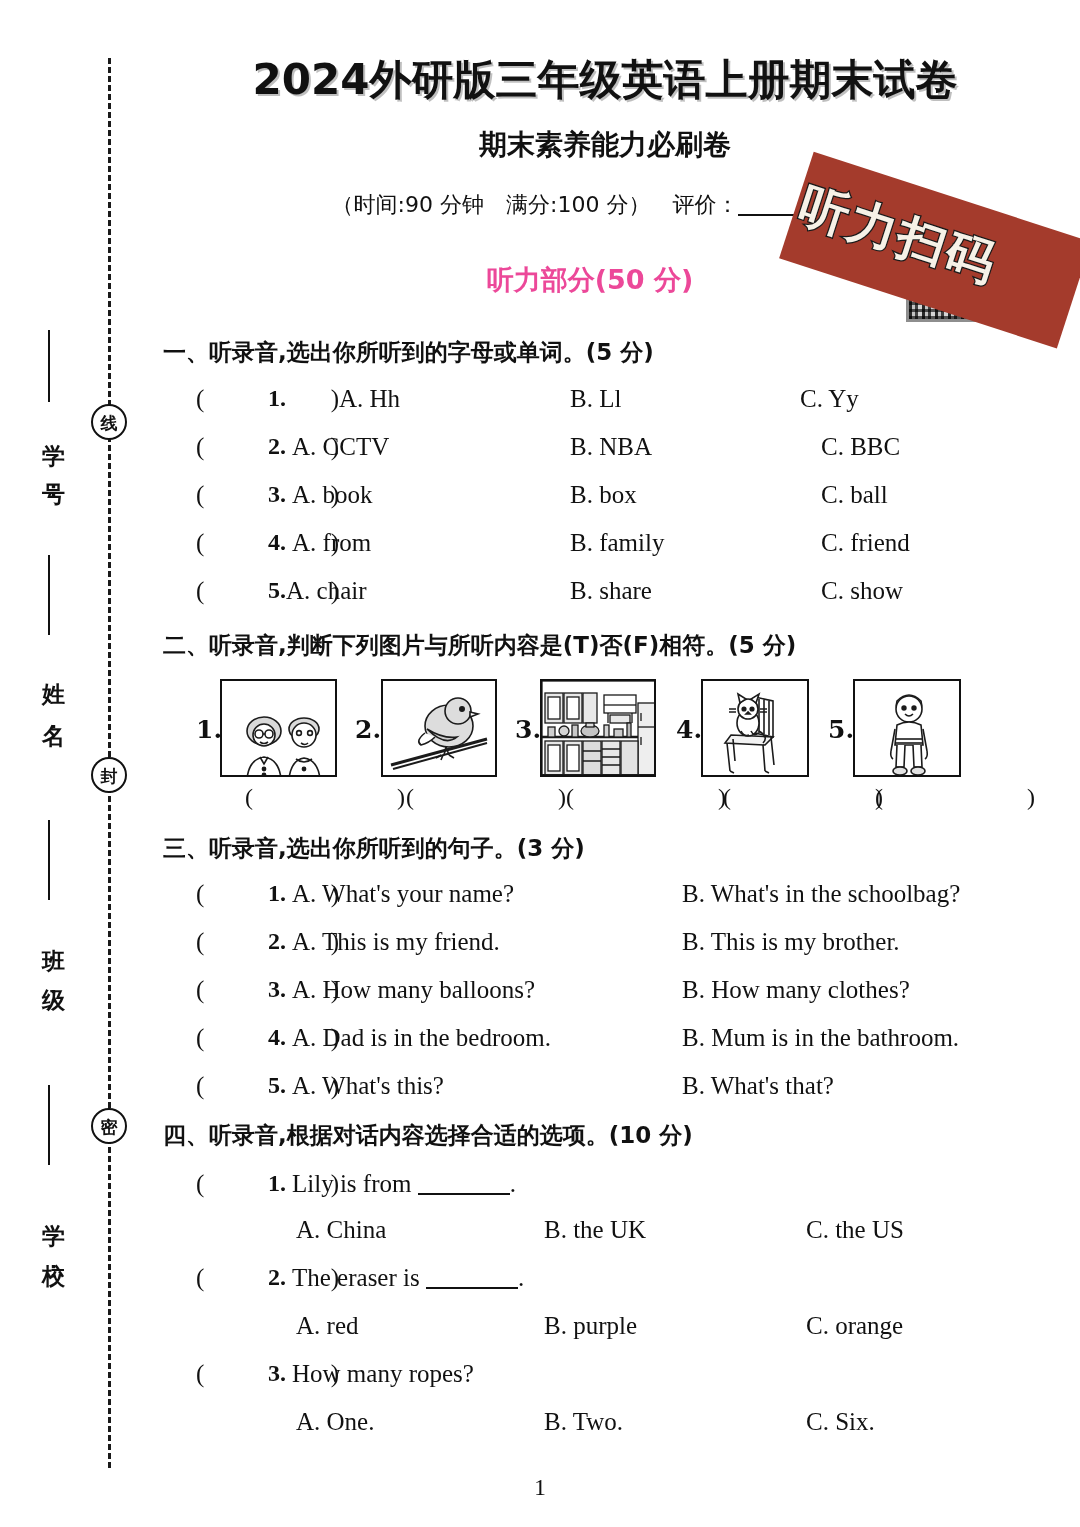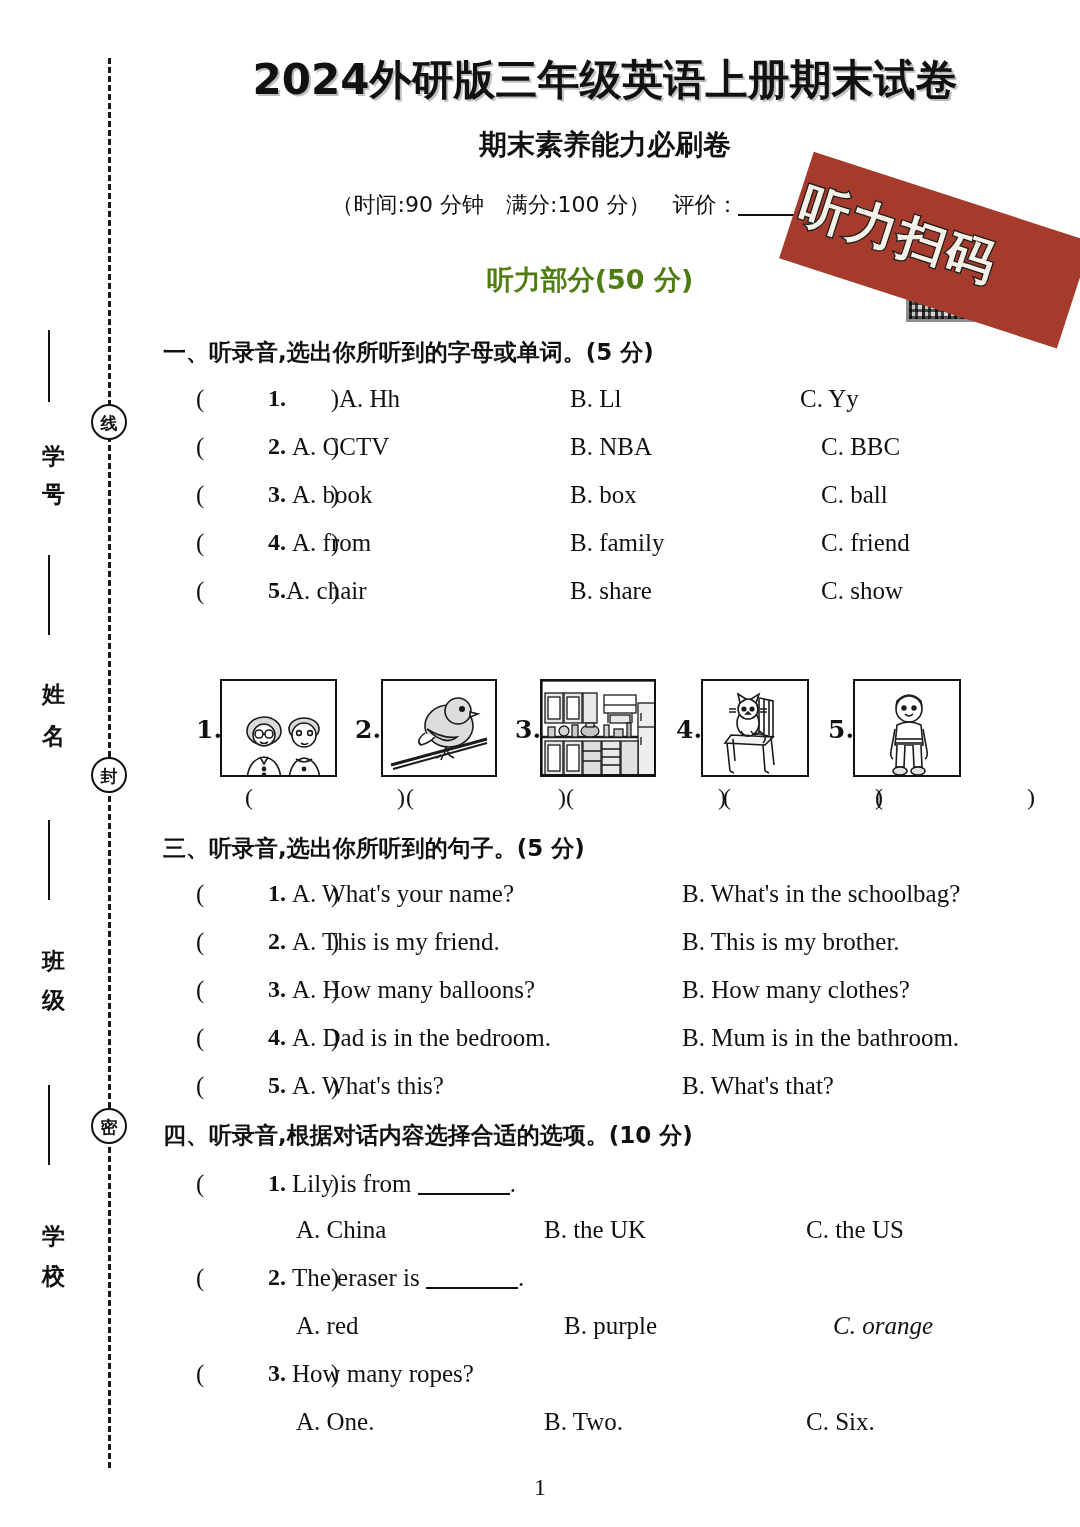--- a/index.html
+++ b/index.html
@@ -117,21 +117,21 @@
   }
   #listening-part {
     position: absolute;
     left: 150px;
     top: 262px;
     width: 880px;
     text-align: center;
     font-family: "DejaVu Sans", sans-serif;
     font-size: 27px;
     font-weight: bold;
-    color: #4d7c0f;
+    color: #ec4899;
   }
 
   
   #qr-code {
     position: absolute;
     left: 906px;
     top: 266px;
     width: 78px;
     height: 56px;
     background:
@@ -322,20 +322,21 @@
     <span class="opt" style="left:625px;">C. friend</span>
   </div>
   <div class="q-row" style="top:577px;">
     <span class="paren">(&nbsp;&nbsp;)</span>
     <span class="qnum">5.</span>
     <span class="opt" style="left:90px;text-align:right;">A. chair</span>
     <span class="opt" style="left:374px;">B. share</span>
     <span class="opt" style="left:625px;">C. show</span>
   </div>
 
+  <div class="section-head" style="top:630px;">二、听录音,判断下列图片与所听内容是(T)否(F)相符。(5 分)</div>
 
   <div class="pic-group">
     <div class="pic-index" style="left:196px; top:715px;">1.</div>
     <div class="pic-box" style="left:220px; top:679px; width:117px; height:98px;">
       <svg viewBox="0 0 117 98" width="117" height="98" aria-hidden="true">
         <g fill="none" stroke="#1b1b1b" stroke-width="1.6">
 
           <ellipse cx="42" cy="50" rx="17" ry="14" fill="#d9d9d9"></ellipse>
           <circle cx="42" cy="54" r="11" fill="#fff"></circle>
           <circle cx="37" cy="53" r="4"></circle>
@@ -479,21 +480,21 @@
           <path d="M42 64 l-1 22 l8 0 l1 -22" fill="#fff"></path>
           <path d="M58 64 l1 22 l8 0 l-1 -22" fill="#fff"></path>
           <ellipse cx="45" cy="90" rx="7" ry="4" fill="#e3e3e3"></ellipse>
           <ellipse cx="63" cy="90" rx="7" ry="4" fill="#e3e3e3"></ellipse>
         </g>
       </svg>
     </div>
     <div class="pic-answer" style="left:875px; top:784px;">(&nbsp;&nbsp;)</div>
   </div>
 
-  <div class="section-head" style="top:833px;">三、听录音,选出你所听到的句子。(5 分)</div>
+  <div class="section-head" style="top:833px;">三、听录音,选出你所听到的句子。(3 分)</div>
 
   <div class="q-row" style="top:880px;">
     <span class="paren">(&nbsp;&nbsp;)</span>
     <span class="qnum">1.</span>
     <span class="opt" style="left:96px;">A. What's your name?</span>
     <span class="opt" style="left:486px;">B. What's in the schoolbag?</span>
   </div>
   <div class="q-row" style="top:928px;">
     <span class="paren">(&nbsp;&nbsp;)</span>
     <span class="qnum">2.</span>
@@ -532,22 +533,22 @@
     <span class="opt" style="left:610px;">C. the US</span>
   </div>
 
   <div class="q-row" style="top:1264px;">
     <span class="paren">(&nbsp;&nbsp;)</span>
     <span class="qnum">2.</span>
     <span class="opt" style="left:96px;"><span>The eraser is</span>&nbsp;<span class="blank-line" style="width:92px;"></span><span>.</span></span>
   </div>
   <div class="subopt-row" style="top:1312px;">
     <span class="opt" style="left:100px;">A. red</span>
-    <span class="opt" style="left:348px;margin-left:20px;">B. purple</span>
-    <span class="opt" style="left:637px;font-style:italic;">C. orange</span>
+    <span class="opt" style="left:348px;">B. purple</span>
+    <span class="opt" style="left:610px;">C. orange</span>
   </div>
 
   <div class="q-row" style="top:1360px;">
     <span class="paren">(&nbsp;&nbsp;)</span>
     <span class="qnum">3.</span>
     <span class="opt" style="left:96px;">How many ropes?</span>
   </div>
   <div class="subopt-row" style="top:1408px;">
     <span class="opt" style="left:100px;">A. One.</span>
     <span class="opt" style="left:348px;">B. Two.</span>

